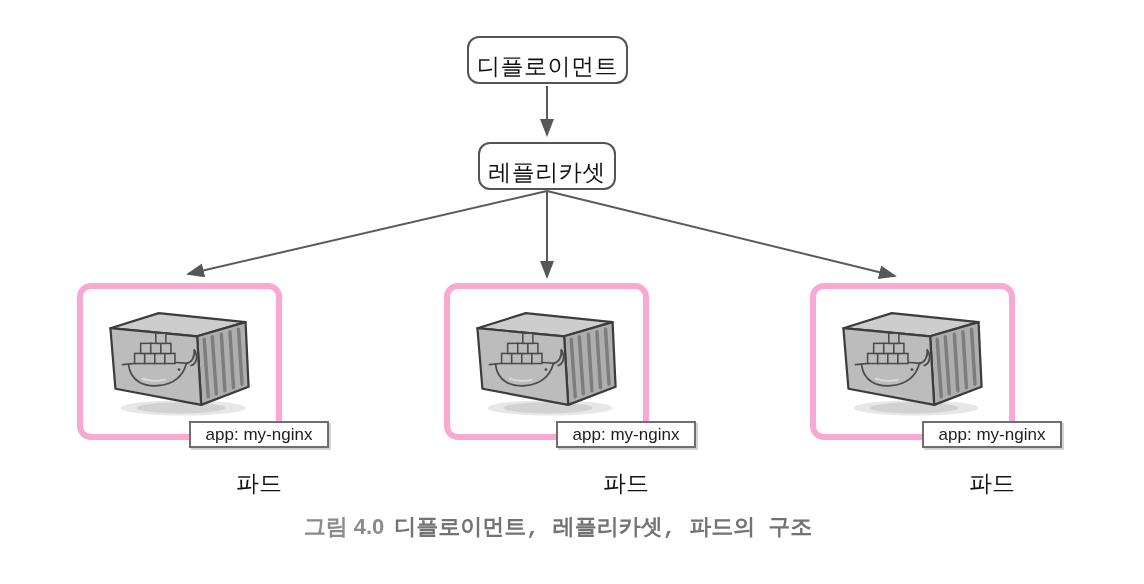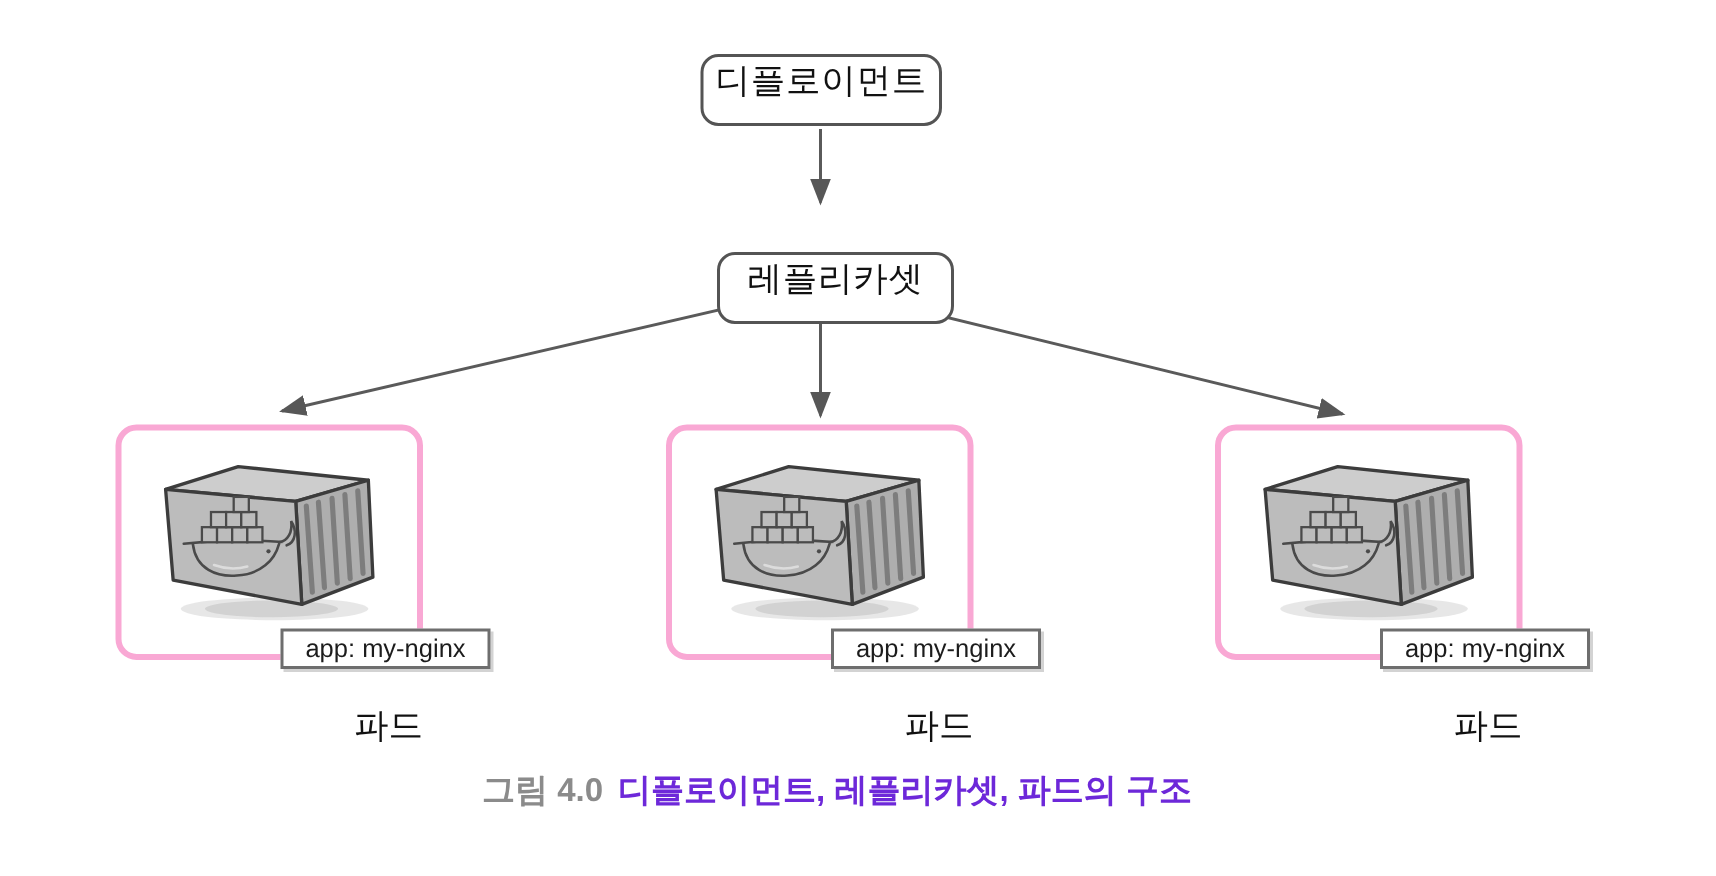--- a/index.html
+++ b/index.html
@@ -18,36 +18,36 @@
     width: 1144px; height: 584px;
     pointer-events: none;
   }
   .nodebox {
     position: absolute;
     box-sizing: border-box;
     border: 2px solid #545454;
     border-radius: 12px;
     background: #ffffff;
     display: flex;
-    align-items: flex-start;
+    align-items: flex-end;
     justify-content: center;
     font-size: 23px;
     font-weight: 500;
     letter-spacing: 0.5px;
     z-index: 2;
   }
   .deploy { left: 467px; top: 36px; width: 161px; height: 48px; }
-  .rs     { left: 478px; top: 142px; width: 158px; height: 48px; margin-top: 26px; }
+  .rs     { left: 478px; top: 142px; width: 138px; height: 48px; }
   .pod {
     position: absolute;
     box-sizing: border-box;
     top: 283px;
     width: 205px;
     height: 157px;
-    border: 4px solid #f9a8d4;
+    border: 6px solid #f9a8d4;
     border-radius: 14px;
     background: #ffffff;
     z-index: 1;
   }
   .pod-1 { left: 77px; }
   .pod-2 { left: 444px; }
   .pod-3 { left: 810px; }
   .cont-icon {
     display: block;
     width: 172px;
@@ -97,21 +97,21 @@
     position: absolute;
     left: 558px;
     top: 512px;
     transform: translateX(-50%);
     white-space: nowrap;
     font-size: 22px;
     font-weight: 700;
     z-index: 2;
   }
   .caption .fig { color: #8b8b8b; margin-right: 10px; }
-  .caption .cap { color: #6d28d9; }
+  .caption .cap { color: #737373; font-family: Liberation Mono, monospace; }
 </style>
 </head>
 <body>
 
 <div class="canvas">
 
   <svg class="arrows" viewBox="0 0 1144 584" xmlns="http://www.w3.org/2000/svg">
     <defs>
       <marker id="ah" markerUnits="userSpaceOnUse" markerWidth="20" markerHeight="16" refX="16" refY="7" orient="auto">
         <path d="M0,0 L18,7 L0,14 Z" fill="#575757"></path>

